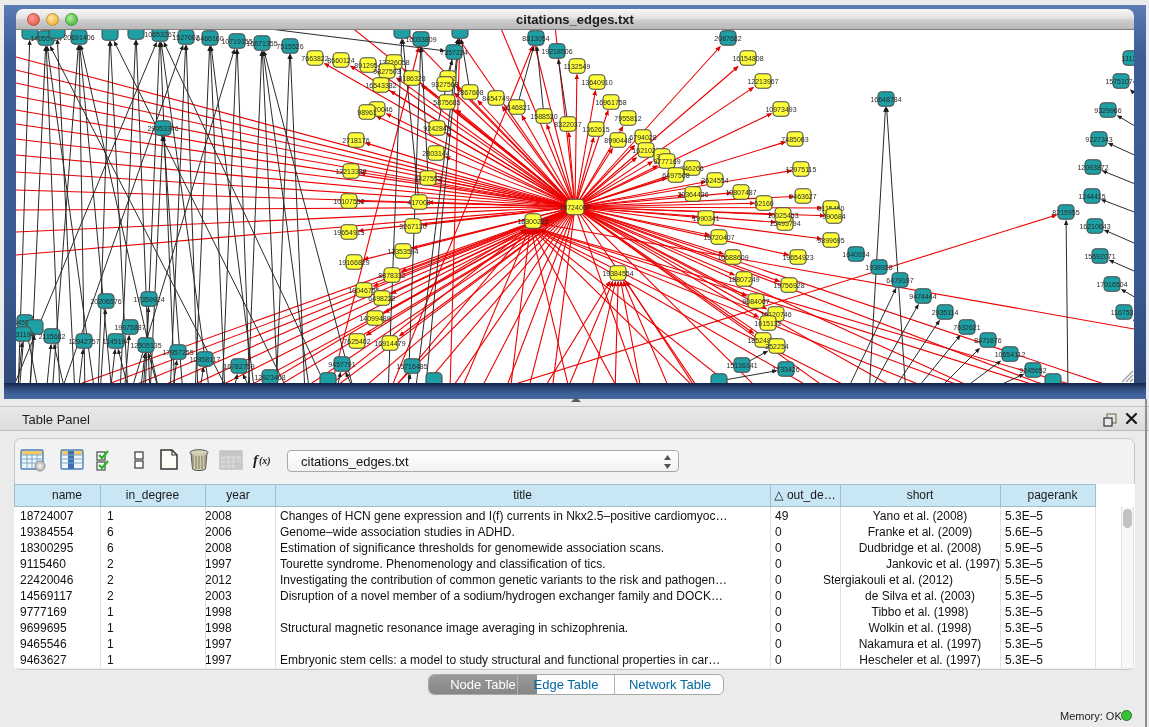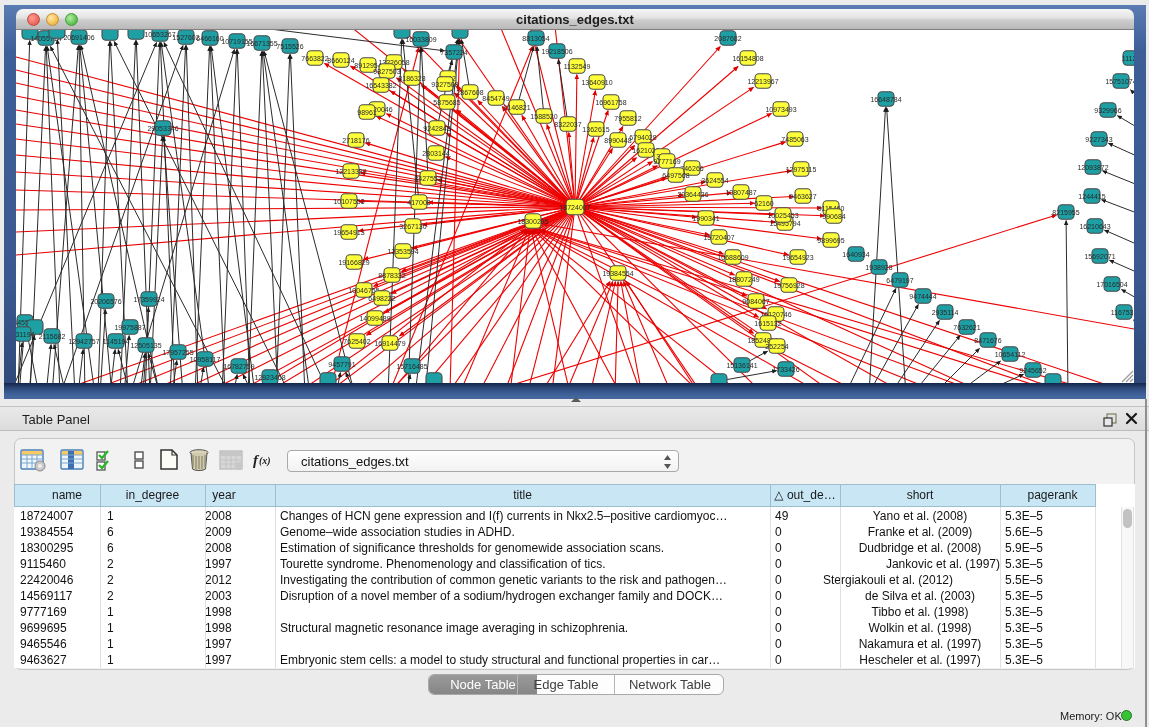--- a/index.html
+++ b/index.html
@@ -16,21 +16,21 @@
 .hcell{position:absolute;top:488px;font-size:12px;color:#1a1a1a;text-align:center}
 .hsep{position:absolute;top:485px;width:1px;height:22px;background:#9dbdd1}
 .vsep{position:absolute;top:507px;width:1px;height:161px;background:#e0e0e0}
 #tbody{position:absolute;left:14px;top:507px;width:1121px;height:161px;background:#fff}
 #hgap{position:absolute;left:1096px;top:484px;width:39px;height:23px;background:#fff}
 .trow{position:absolute;left:0;width:1122px;height:16px}
 .trow span{position:absolute;top:1px;font-size:12px;color:#111;white-space:nowrap}
 #sbar{position:absolute;left:1121px;top:507px;width:13px;height:161px;background:#f8f8f8;border-left:1px solid #e2e2e2;border-right:1px solid #e2e2e2}
 #sthumb{position:absolute;left:1123px;top:509px;width:9px;height:19px;background:#c2c2c2;border-radius:5px}
 #tabs{position:absolute;left:428px;top:674px;width:296px;height:21px;background:#fdfdfd;border:1px solid #a9a9a9;border-radius:6px;overflow:hidden}
-#tabs .seg{position:absolute;top:0;height:21px;font-size:13px;color:#404040;text-align:center;line-height:20px}
+#tabs .seg{position:absolute;top:0;height:21px;font-size:13px;color:#0369a1;text-align:center;line-height:20px}
 #memtxt{position:absolute;left:1060px;top:710px;font-size:11px;color:#1a1a1a}
 #memdot{position:absolute;left:1121px;top:710px;width:11px;height:11px;border-radius:50%;background:#36c436;border:1px solid #267426}
 #redge{position:absolute;left:1145px;top:399px;width:2px;height:328px;background:#8f8f8f}
 </style></head><body>
 <div id="frame"></div>
 <div id="titlebar">
     <div class="t">citations_edges.txt</div>
 <div class="tl" style="left:11px;background:radial-gradient(circle at 4px 4px,#ff9d94,#ec6b5f 60%,#ce5347);border:0.5px solid #c14a3f"></div>
 <div class="tl" style="left:30px;background:radial-gradient(circle at 4px 4px,#ffe9a8,#f5bf4f 60%,#d6a140);border:0.5px solid #bf9137"></div>
 <div class="tl" style="left:49px;background:radial-gradient(circle at 4px 4px,#b5eea6,#61c454 60%,#4da843);border:0.5px solid #459c3c"></div>
@@ -629,21 +629,21 @@
  <span style="position:absolute;left:13px;top:3px;font-size:13px;color:#111">citations_edges.txt</span>
  <svg style="position:absolute;right:5px;top:3px" width="11" height="16">
       <path d="M5.5,1 L9,6 H2 z" fill="#555"></path>
       <path d="M5.5,15 L2,10 H9 z" fill="#555"></path>
     </svg>
 </div>
 <div id="thead"></div>
 <div id="hgap"></div>
 <span class="hcell" style="left:24px;width:86px">name</span>
 <span class="hcell" style="left:100px;width:105px">in_degree</span>
-<span class="hcell" style="left:189px;width:70px">year</span>
+<span class="hcell" style="left:203px;width:70px">year</span>
 <span class="hcell" style="left:275px;width:495px">title</span>
 <span class="hcell" style="left:770px;width:70px">△ out_de…</span>
 <span class="hcell" style="left:840px;width:160px">short</span>
 <span class="hcell" style="left:1000px;width:105px">pagerank</span>
 <div class="hsep" style="left:100px"></div>
 <div class="hsep" style="left:205px"></div>
 <div class="hsep" style="left:275px"></div>
 <div class="hsep" style="left:770px"></div>
 <div class="hsep" style="left:840px"></div>
 <div class="hsep" style="left:1000px"></div>
@@ -654,21 +654,21 @@
     <span style="left:107px">1</span>
     <span style="left:205px">2008</span>
     <span style="left:280px">Changes of HCN gene expression and I(f) currents in Nkx2.5–positive cardiomyoc…</span>
     <span style="left:775px">49</span>
     <span style="left:840px;width:160px;text-align:center">Yano et al. (2008)</span>
     <span style="left:1005px">5.3E–5</span>
   </div>
 <div class="trow" style="top:524px">
 <span style="left:20px">19384554</span>
     <span style="left:107px">6</span>
-    <span style="left:205px">2009</span>
+    <span style="left:205px">2006</span>
     <span style="left:280px">Genome–wide association studies in ADHD.</span>
     <span style="left:775px">0</span>
     <span style="left:840px;width:160px;text-align:center">Franke et al. (2009)</span>
     <span style="left:1005px">5.6E–5</span>
   </div>
 <div class="trow" style="top:540px">
 <span style="left:20px">18300295</span>
     <span style="left:107px">6</span>
     <span style="left:205px">2008</span>
     <span style="left:280px">Estimation of significance thresholds for genomewide association scans.</span>

